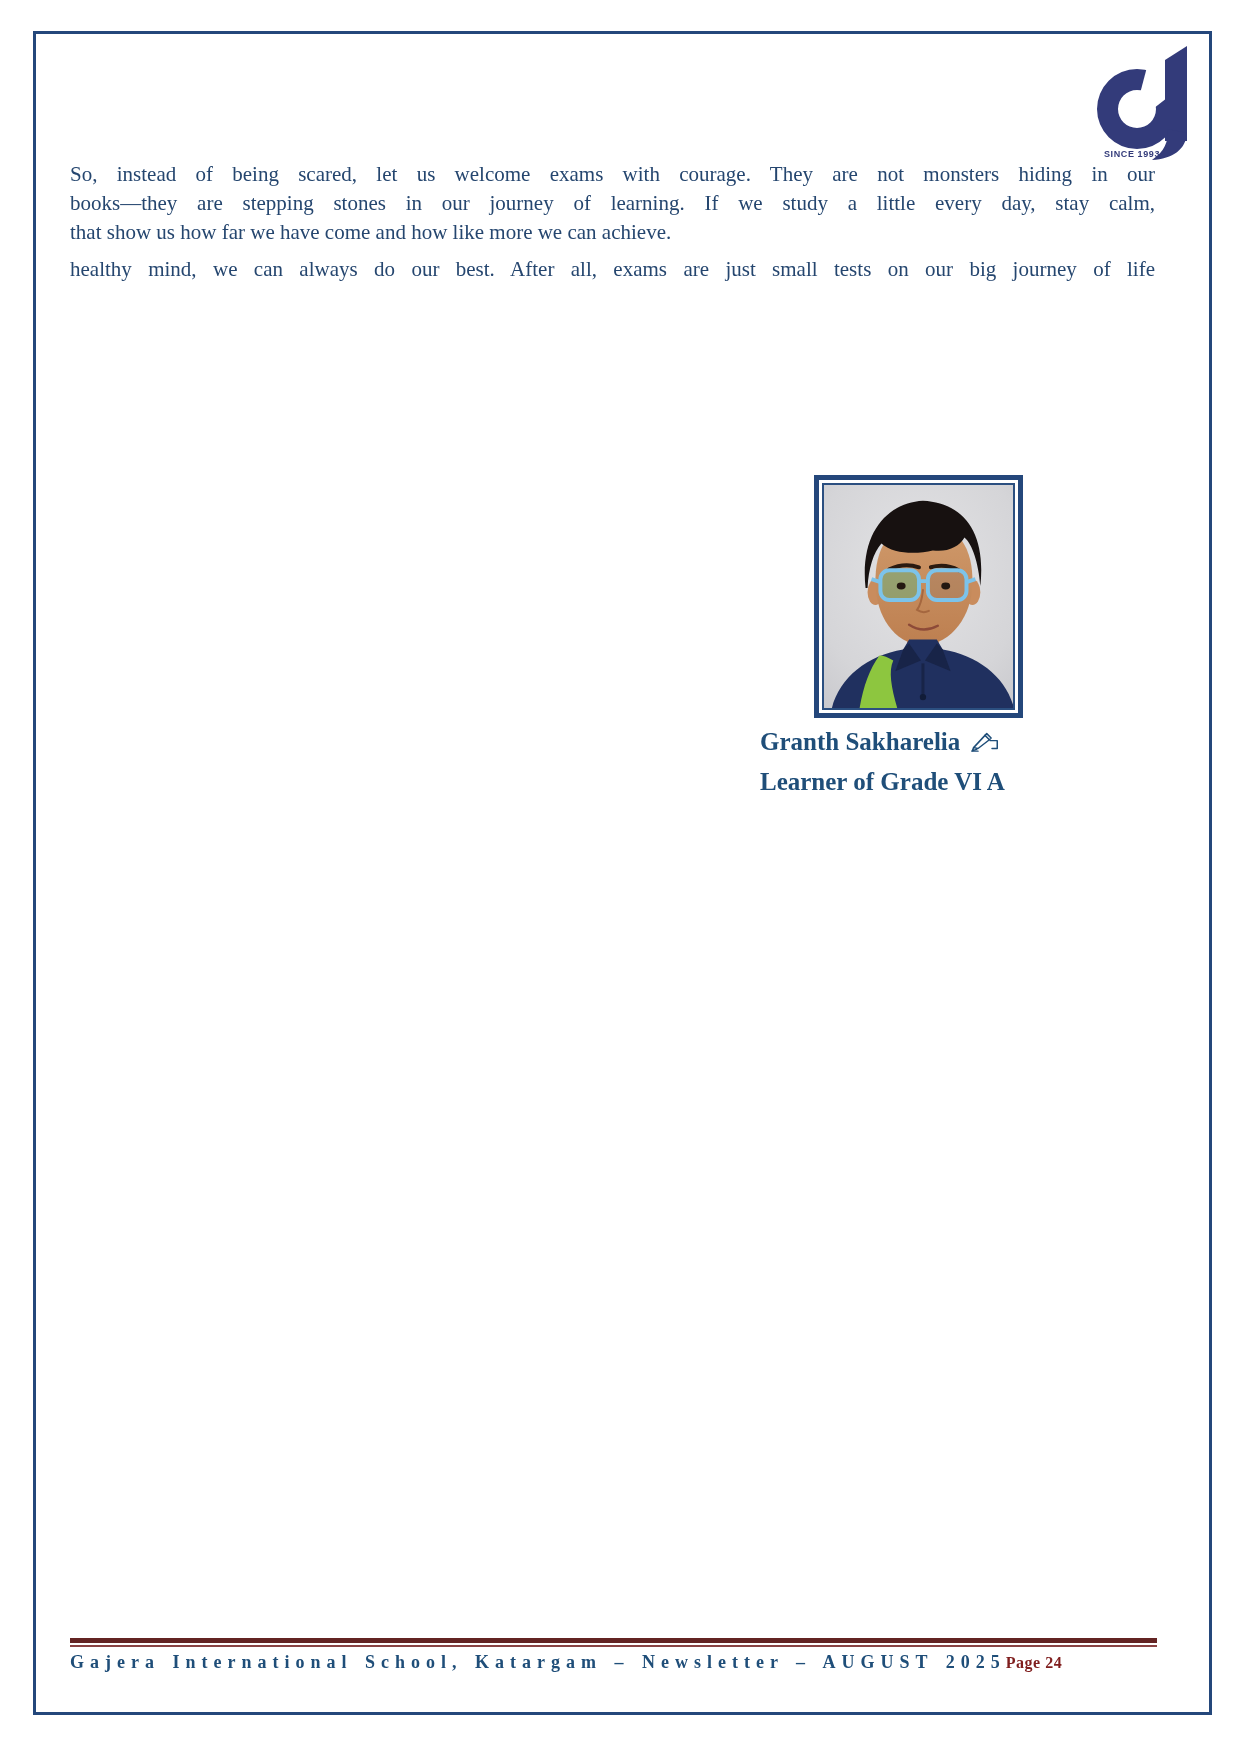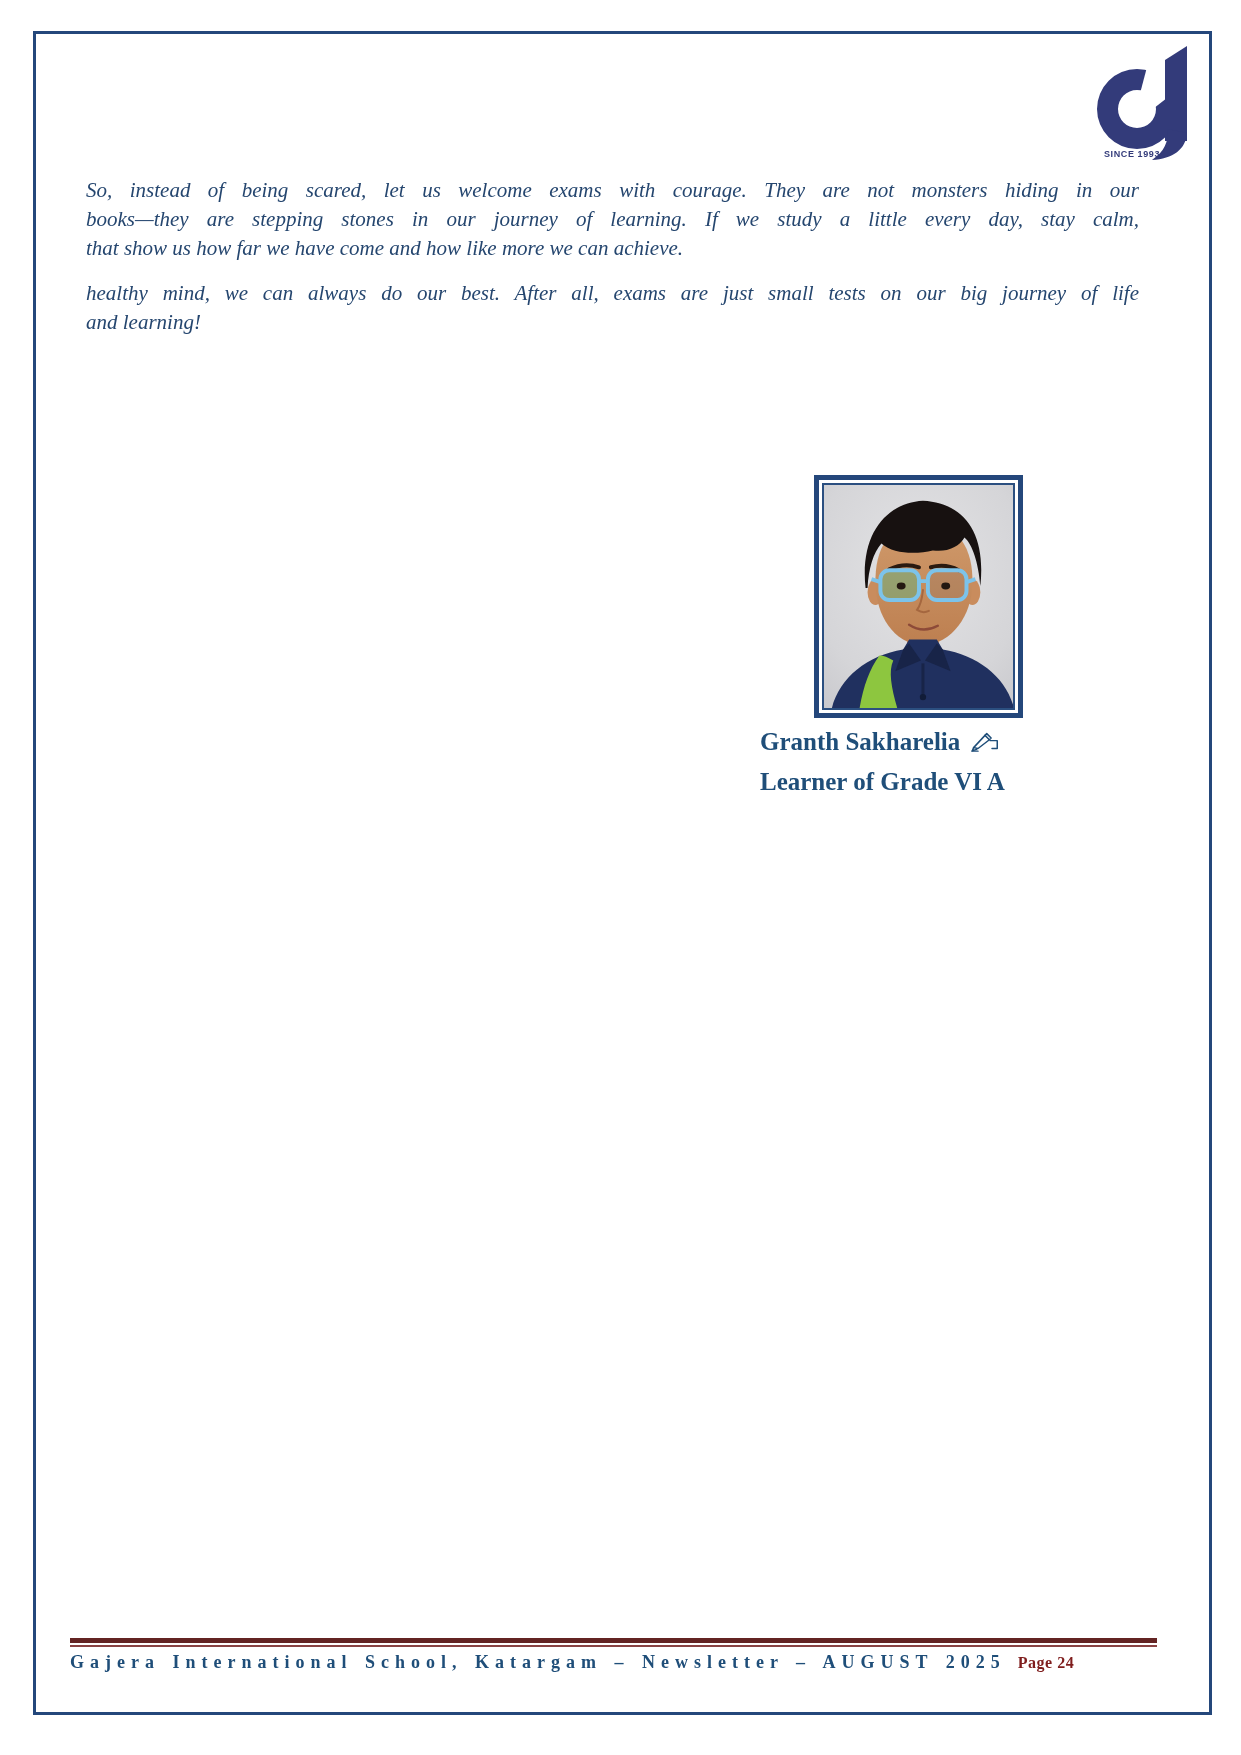--- a/index.html
+++ b/index.html
@@ -17,21 +17,21 @@
   .since{
     position:absolute;left:8px;top:104px;width:62px;text-align:center;
     font-family:"Liberation Sans", sans-serif;font-weight:bold;font-size:9px;
     letter-spacing:0.6px;color:#333b7a;
   }
   
   .article{
     position:absolute;left:70px;top:160px;width:1085px;
     font-size:21px;line-height:29px;color:#25466f;
   }
-  .article p{margin:16px;font-style:italic;}
+  .article p{margin:0;}
   .article p + p{margin-top:8px;}
   .jline{text-align:justify;text-align-last:justify;}
   .lline{text-align:left;}
   
   .photo-frame{
     position:absolute;left:814px;top:475px;width:209px;height:243px;
     box-sizing:border-box;border:5px solid #24477b;background:#ffffff;padding:3px;
   }
   .photo-inner{
     width:100%;height:100%;box-sizing:border-box;border:2px solid #2b4f80;
@@ -44,21 +44,21 @@
     color:#1f4e79;font-weight:bold;font-size:25px;line-height:38px;
   }
   .caption .pen{display:inline-block;vertical-align:-2px;margin-left:10px;}
   
   .footer-rule{position:absolute;left:70px;top:1638px;width:1087px;}
   .footer-rule .thick{height:5px;background:#632423;}
   .footer-rule .gap{height:2px;background:#ffffff;}
   .footer-rule .thin{height:2px;background:#8a4343;}
   .footer-text{
     position:absolute;left:70px;top:1652px;width:1100px;
-    display:flex;align-items:baseline;gap:12px;white-space:nowrap;
+    display:flex;align-items:baseline;white-space:nowrap;
   }
   .footer-school{
     color:#1f4e79;font-weight:bold;font-size:18px;
     letter-spacing:6px;word-spacing:2px;
   }
   .footer-page{color:#7f1d1d;font-weight:bold;font-size:16px;letter-spacing:0.5px;}
 </style>
 </head>
 <body>
 
@@ -76,21 +76,20 @@
 </div>
 
 <div class="article">
   <p>
     <span class="jline" style="display:block">So, instead of being scared, let us welcome exams with courage. They are not monsters hiding in our</span>
     <span class="jline" style="display:block">books—they are stepping stones in our journey of learning. If we study a little every day, stay calm,</span>
     <span class="lline" style="display:block">that show us how far we have come and how like more we can achieve.</span>
   </p>
   <p>
     <span class="jline" style="display:block">healthy mind, we can always do our best. After all, exams are just small tests on our big journey of life</span>
-    <span class="lline" style="display:block">and learning!</span>
   </p>
 </div>
 
 <div class="photo-frame">
   <div class="photo-inner">
     <svg viewBox="0 0 191 225" preserveAspectRatio="none" aria-hidden="true">
       <defs>
         <radialGradient id="bgg" cx="50%" cy="38%" r="80%">
           <stop offset="0%" stop-color="#e3e3e5"></stop>
           <stop offset="70%" stop-color="#d5d5d8"></stop>

